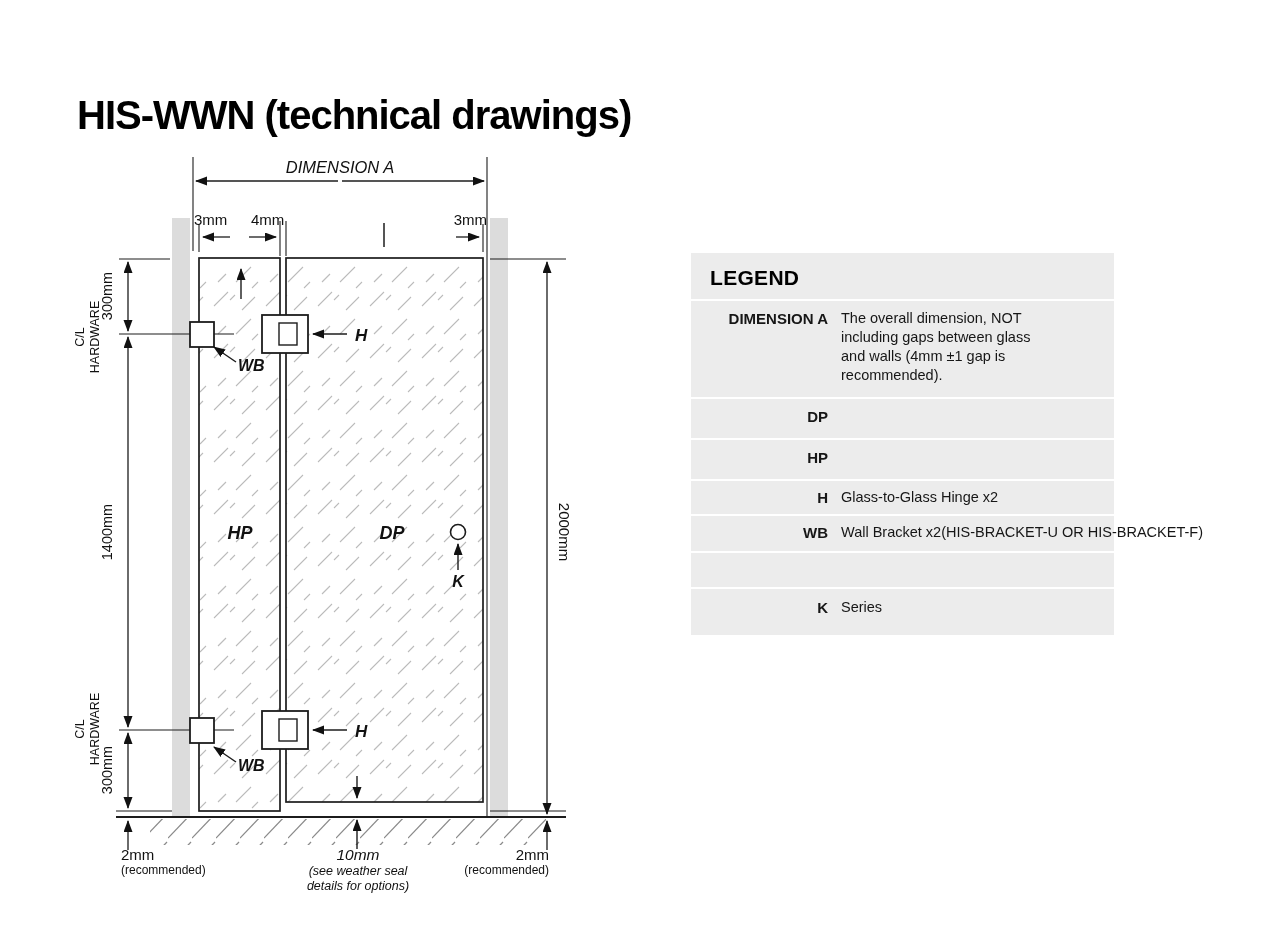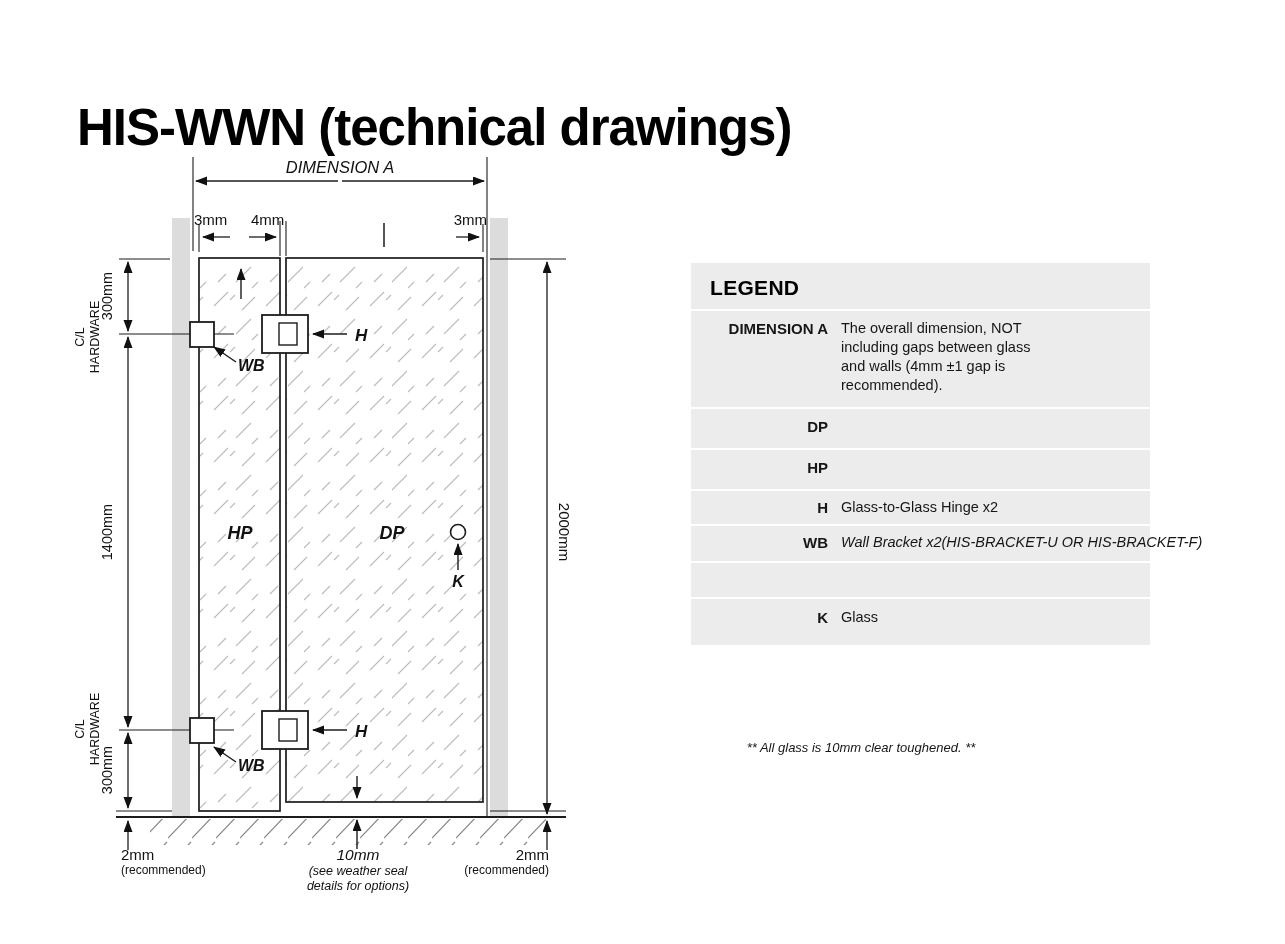--- a/index.html
+++ b/index.html
@@ -1,36 +1,36 @@
 <!DOCTYPE html>
 <html><head>
 <meta charset="utf-8">
 <style>
   html,body{margin:0;padding:0;background:#fff;}
   body{width:1285px;height:944px;position:relative;overflow:hidden;
        font-family:"Liberation Sans",sans-serif;color:#111;}
   .stage{position:absolute;inset:0;background:#fff;}
-  .title{position:absolute;left:77px;top:66px;font-size:51px;font-weight:bold;
+  .title{position:absolute;left:77px;top:66px;font-size:40px;font-weight:bold;
          letter-spacing:-1px;line-height:1.1;color:#000;}
   svg{position:absolute;left:0;top:0;}
   svg text{font-family:"Liberation Sans",sans-serif;fill:#111;}
   
-  .legend{position:absolute;left:691px;top:253px;width:459px;background:#ececec;
-          font-size:14.5px;line-height:19px;color:#161616;margin-top:10px;}
+  .legend{position:absolute;left:691px;top:253px;width:423px;background:#ececec;
+          font-size:14.5px;line-height:19px;color:#161616;}
   .legend-title{font-weight:bold;font-size:21px;line-height:24px;
                 padding:13px 0 9px 19px;letter-spacing:.3px;color:#000;}
   .lrow{display:grid;grid-template-columns:150px 1fr;border-top:2px solid #fff;
         padding:8px 0 12px;}
   .lrow.r-sm{padding:7px 0 7px;}
   .lrow.r-wb{padding:7px 0 9px;}
   .lrow.r-empty{min-height:34px;padding:0;}
   .lrow.r-last{padding:9px 0 18px;}
   .llabel{font-weight:bold;text-align:right;padding-right:13px;font-size:15px;}
   .ldesc{white-space:pre-line;padding-right:8px;}
-  .r-wb .ldesc{white-space:nowrap;overflow:visible;font-style:italic;}
+  .r-wb .ldesc{white-space:nowrap;overflow:visible;}
   .footnote{position:absolute;left:694px;top:740px;width:334px;text-align:center;
             font-style:italic;font-size:13px;color:#161616;}
 </style>
 </head>
 <body>
 
 <div class="stage">
 
   <h1 class="title">HIS-WWN (technical drawings)</h1>
 
@@ -181,19 +181,18 @@
     <div class="lrow r-wb">
       <div class="llabel">WB</div>
       <div class="ldesc">Wall Bracket x2(HIS-BRACKET-U OR HIS-BRACKET-F)</div>
     </div>
     <div class="lrow r-empty">
       <div class="llabel"></div>
       <div class="ldesc"></div>
     </div>
     <div class="lrow r-last">
       <div class="llabel">K</div>
-      <div class="ldesc">Glass</div>
+      <div class="ldesc">Series</div>
     </div>
   </div>
 
-  <div class="footnote">** All glass is 10mm clear toughened. **</div>
 
 </div>
 
 </body></html>

